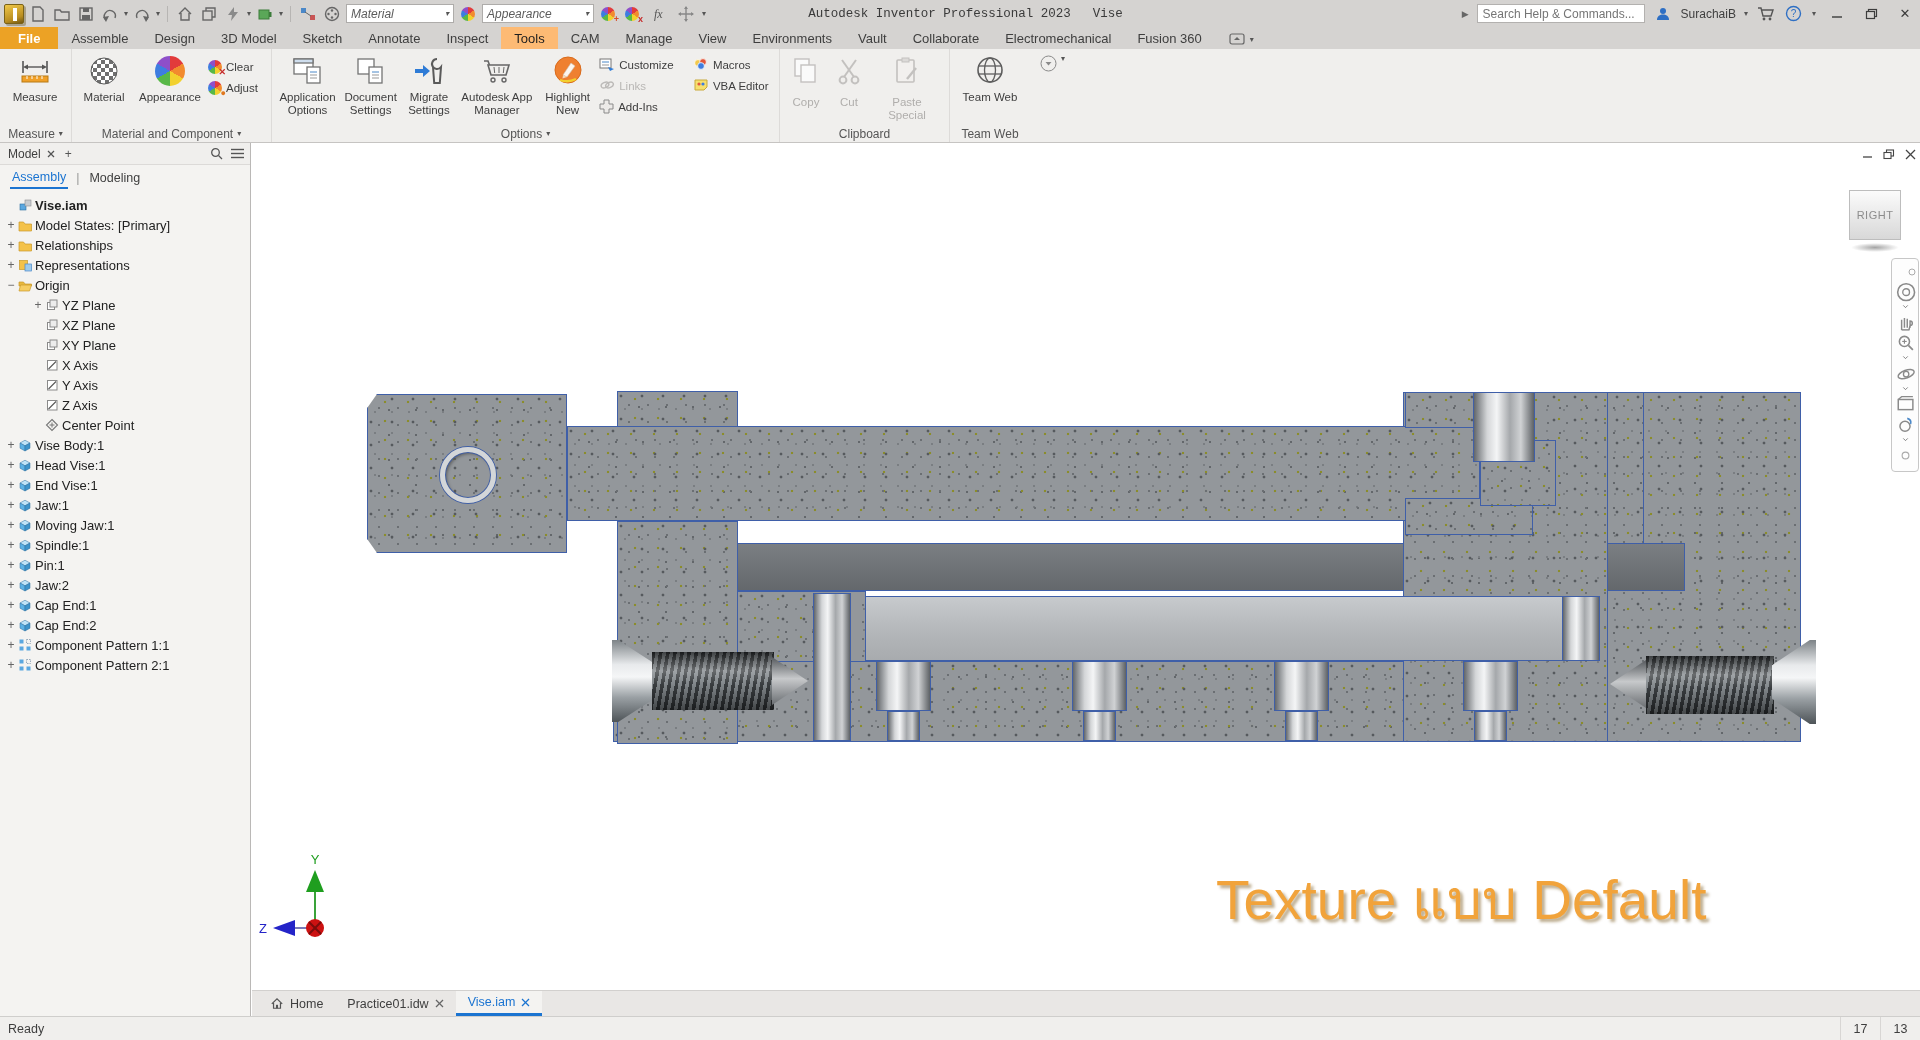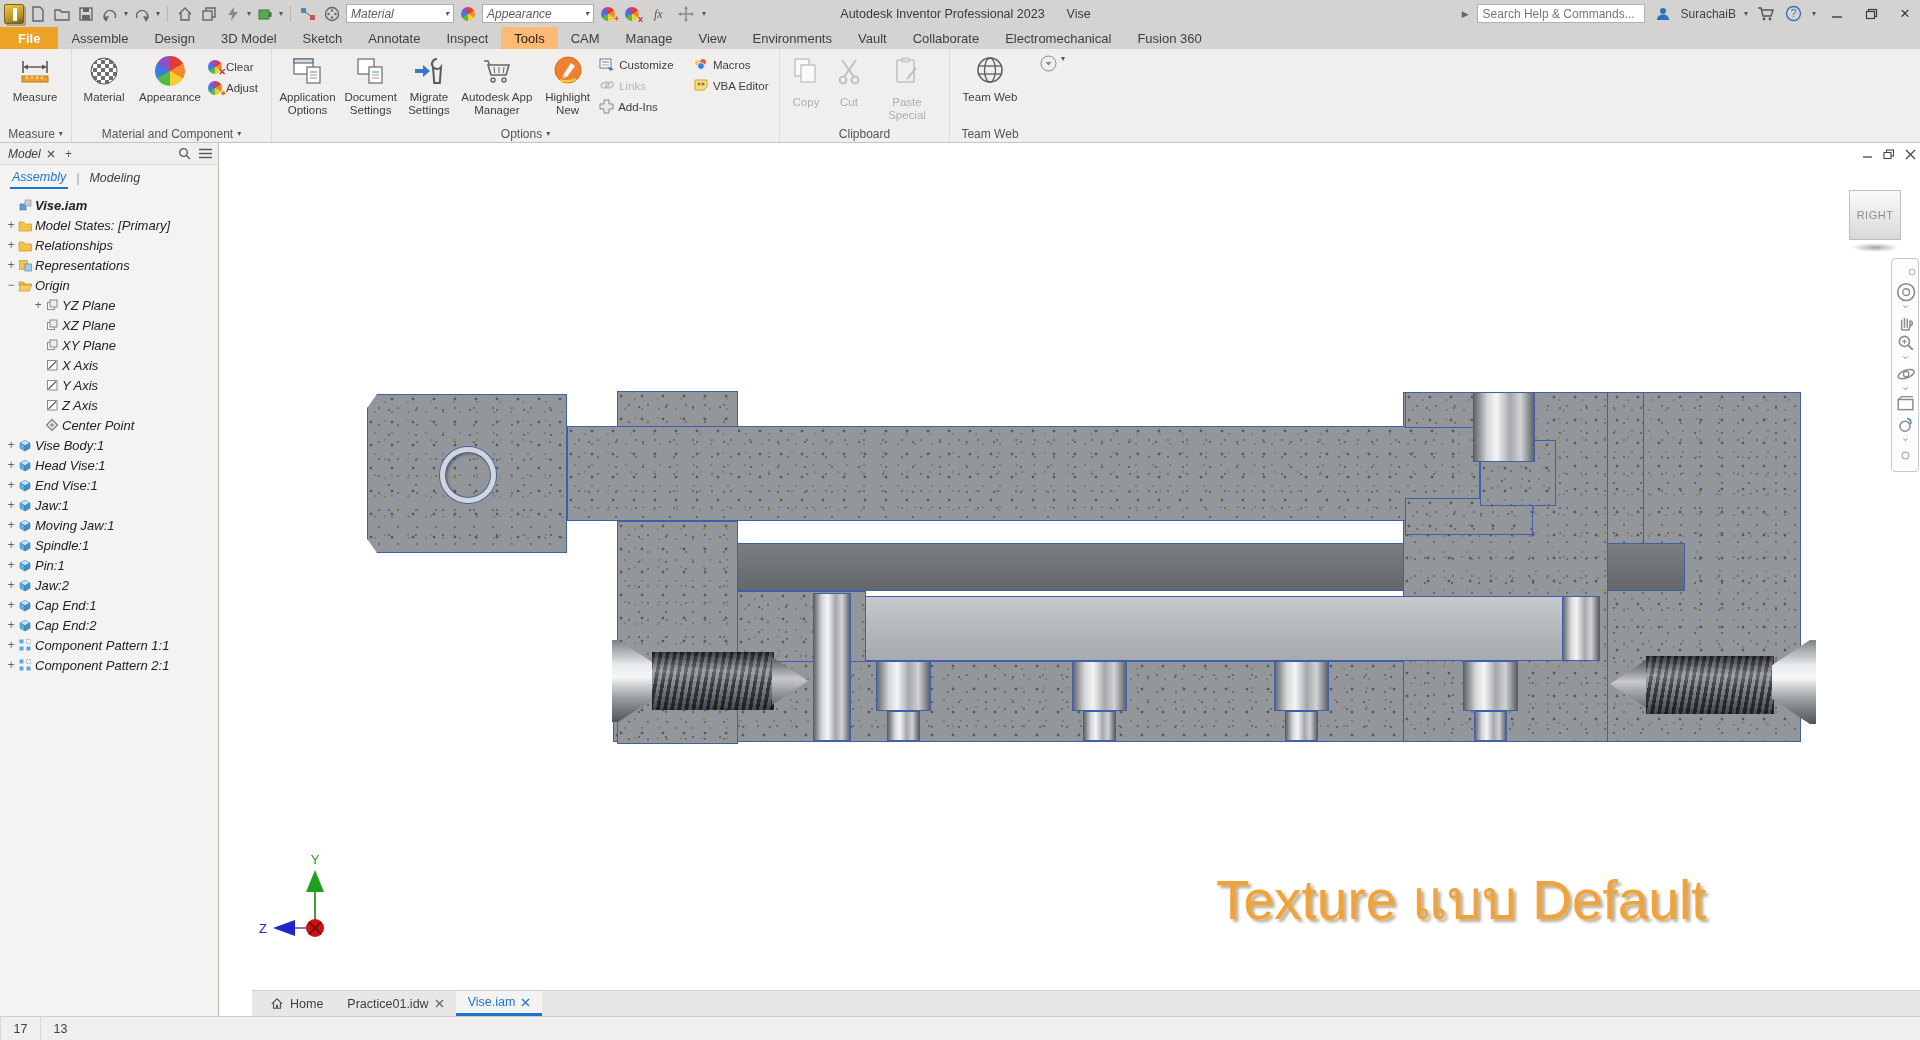--- a/index.html
+++ b/index.html
@@ -9,28 +9,28 @@
   
   #titlebar { position:absolute; left:0; top:0; width:1920px; height:27px; background:#d5d3d1; display:flex; align-items:center; }
   .qat { display:flex; align-items:center; gap:4px; padding-left:4px; }
   .logo { width:20px; height:20px; background:linear-gradient(160deg,#f0c84a,#b98d20 70%,#6e5512); border:1px solid #7a6218; border-radius:2px; position:relative; box-shadow:2px 2px 0 rgba(90,70,10,.35); }
   .logo::after { content:""; position:absolute; left:8px; top:3px; width:4px; height:13px; background:#fff; }
   .qicon { width:20px; height:20px; display:flex; align-items:center; justify-content:center; }
   .qsep { width:1px; height:16px; background:#b7b5b3; margin:0 3px; }
   .combo { height:19px; background:#fff; border:1px solid #aeacaa; display:flex; align-items:center; justify-content:space-between; padding:0 4px; font-size:12px; font-style:italic; color:#5c5c5c; }
   .combo .cv { pointer-events:none; }
   .chev { font-size:8px; color:#555; line-height:1; }
-  #title-center { position:absolute; left:11px; right:0; top:0; height:27px; display:flex; align-items:center; justify-content:center; gap:22px; font-size:12.5px; color:#3a3a3a; pointer-events:none; }
+  #title-center { position:absolute; left:11px; right:0; top:0; height:27px; display:flex; align-items:center; justify-content:center; gap:22px; font-size:12.5px; color:#3a3a3a; pointer-events:none;font-family:Liberation Mono, monospace; }
   #title-right { position:absolute; right:2px; top:0; height:27px; display:flex; align-items:center; gap:8px; }
   #search-box { width:168px; height:19px; background:#fff; border:1px solid #b3b1af; font-size:12px; color:#555; padding:0 5px; font-family:"Liberation Sans",sans-serif; }
   .winbtn { width:26px; height:22px; display:flex; align-items:center; justify-content:center; color:#3c3c3c; font-size:13px; }
   .username { font-size:12px; color:#404040; }
 
   
-  #tabrow { position:absolute; left:0; top:27px; width:1920px; height:22px; background:#d5d3d1; display:flex; align-items:flex-start;flex-direction:column; }
+  #tabrow { position:absolute; left:0; top:27px; width:1920px; height:22px; background:#d5d3d1; display:flex; align-items:flex-end; }
   .rtab { height:22px; padding:0 13px; font-size:13px; color:#3e3e3e; display:flex; align-items:center; cursor:default; }
   .rtab.file { background:#eca225; color:#fff; font-weight:bold; padding:0 18px; }
   .rtab.active { background:#fdba74; color:#1e1e1e; }
   #tab-collapse { display:flex; align-items:center; gap:5px; margin-left:14px; color:#555; }
 
   
   #ribbon { position:absolute; left:0; top:49px; width:1920px; height:94px; background:#f0efed; border-bottom:1px solid #c6c4c2; display:flex; }
   .rpanel { height:93px; display:flex; flex-direction:column; border-right:1px solid #dddbd9; }
   .rp-body { flex:1; display:flex; align-items:flex-start; padding:3px 4px 0 4px; gap:2px; }
   .rp-label { height:17px; font-size:12px; color:#555; display:flex; align-items:center; justify-content:center; gap:4px; }
@@ -39,21 +39,21 @@
   .bigbtn.disabled .blabel { color:#b0aeac;margin-top:8px; }
   .smallcol { display:flex; flex-direction:column; gap:3px; padding-top:4px; }
   .smallbtn { display:flex; align-items:center; gap:4px; font-size:11.5px; color:#3e3e3e; height:18px; }
   .smallbtn.disabled { color:#b9b7b5; }
   .iconbox32 { width:34px; height:34px; display:flex; align-items:center; justify-content:center; }
   .wheel32 { width:30px; height:30px; border-radius:50%; background:conic-gradient(#e23b3b 0 60deg,#f28b2e 60deg 120deg,#f2d12e 120deg 180deg,#58b847 180deg 240deg,#3e7de0 240deg 300deg,#8e4fc9 300deg 360deg); }
   .wheel16 { width:14px; height:14px; border-radius:50%; background:conic-gradient(#e23b3b 0 60deg,#f28b2e 60deg 120deg,#f2d12e 120deg 180deg,#58b847 180deg 240deg,#3e7de0 240deg 300deg,#8e4fc9 300deg 360deg); position:relative; }
   .badge { position:absolute; right:-4px; bottom:-3px; font-size:9px; font-weight:bold; }
 
   
-  #browser { position:absolute; left:0; top:143px; width:219px; height:873px; background:#f4f3f1; border-right:1px solid #bab8b6;font-style:italic; }
+  #browser { position:absolute; left:0; top:143px; width:251px; height:873px; background:#f4f3f1; border-right:1px solid #bab8b6; }
   #browser-tabs { height:22px; background:#f0efed; border-bottom:1px solid #dcdad8; display:flex; align-items:center; font-size:12px; color:#3e3e3e; padding:0 4px; }
   #browser-tabs .btab { display:flex; align-items:center; gap:6px; padding:0 4px; }
   #browser-tabs .spacer { flex:1; }
   #subtabs { height:26px; display:flex; align-items:center; gap:8px; font-size:12.5px; padding:0 10px; }
   #subtab-assembly { color:#1b74d1; border-bottom:2px solid #1b74d1; padding:3px 2px; }
   #subtab-modeling { color:#3e3e3e; padding:3px 2px; }
   .subtab-sep { color:#9a9a9a; }
   #tree { position:absolute; left:0; top:52px; right:0; bottom:0; overflow:hidden; }
   .trow { height:20px; display:flex; align-items:center; font-size:13px; color:#222; }
   .trow .exp { width:14px; text-align:center; color:#666; font-size:12px; flex:none; }
@@ -984,17 +984,18 @@
       <span class="dtab active">
         <span>Vise.iam</span>
         <svg width="9" height="9" viewBox="0 0 9 9">
           <line x1="1" y1="1" x2="8" y2="8" stroke="#1b74d1" stroke-width="1.3"></line>
           <line x1="8" y1="1" x2="1" y2="8" stroke="#1b74d1" stroke-width="1.3"></line>
         </svg>
       </span>
     </div>
 
   <div id="statusbar">
+    <span id="status-text">Ready</span>
     <span class="scell">17</span>
     <span class="scell">13</span>
   </div>
 
 </div>
 
 </body></html>

